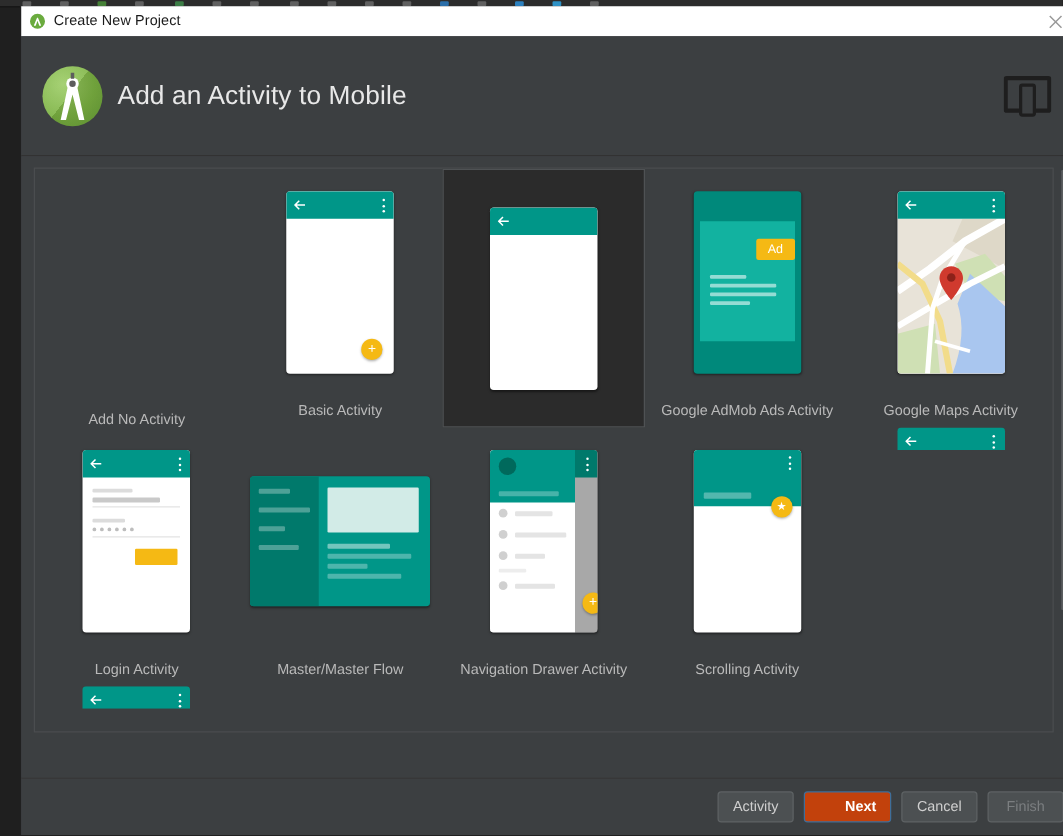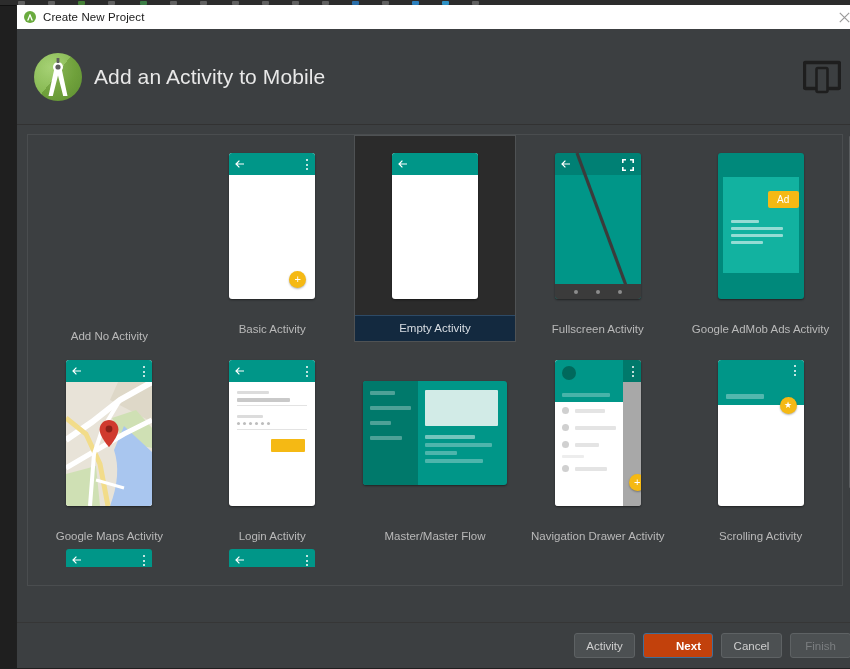--- a/index.html
+++ b/index.html
@@ -404,45 +404,22 @@
         <div class="cell selected">
           <div class="thumb-area">
             <div class="phone">
               <div class="appbar">
                 <svg class="back-arrow" viewBox="0 0 10 10">
                   <path d="M9 5 H1.6 M4.4 1.6 L1 5 L4.4 8.4" stroke="#fff" stroke-width="1.2" fill="none"></path>
                 </svg>
               </div>
             </div>
           </div>
-          <div class="cell-label">Empty Activity</div>
-        </div>
-
-        <div class="cell">
-          <div class="thumb-area">
-            <div class="phone fullscreen-phone">
-              <div class="topbar-tint"></div>
-              <svg class="diag" viewBox="0 0 86 146" preserveAspectRatio="none">
-                <path d="M22 0 L76 146" stroke="#3b3b3b" stroke-width="3.2" fill="none"></path>
-              </svg>
-              <svg class="back-arrow" viewBox="0 0 10 10">
-                <path d="M9 5 H1.6 M4.4 1.6 L1 5 L4.4 8.4" stroke="#fff" stroke-width="1.2" fill="none"></path>
-              </svg>
-              <svg class="expand-icon" viewBox="0 0 12 12">
-                <path d="M0.8 4 V0.8 H4 M8 0.8 H11.2 V4 M11.2 8 V11.2 H8 M4 11.2 H0.8 V8" stroke="#fff" stroke-width="1.6" fill="none"></path>
-              </svg>
-              <div class="navbar">
-                  <i></i>
-                  <i></i>
-                  <i></i>
-                </div>
-            </div>
-          </div>
-          <div class="cell-label">Fullscreen Activity</div>
-        </div>
+        </div>
+
 
         <div class="cell">
           <div class="thumb-area">
             <div class="phone admob-phone">
               <div class="inner">
                 <div class="ad-badge">Ad</div>
                 <div class="admob-lines">
                   <b style="width:48%"></b>
                     <b style="width:88%"></b>
                     <b style="width:88%"></b>

